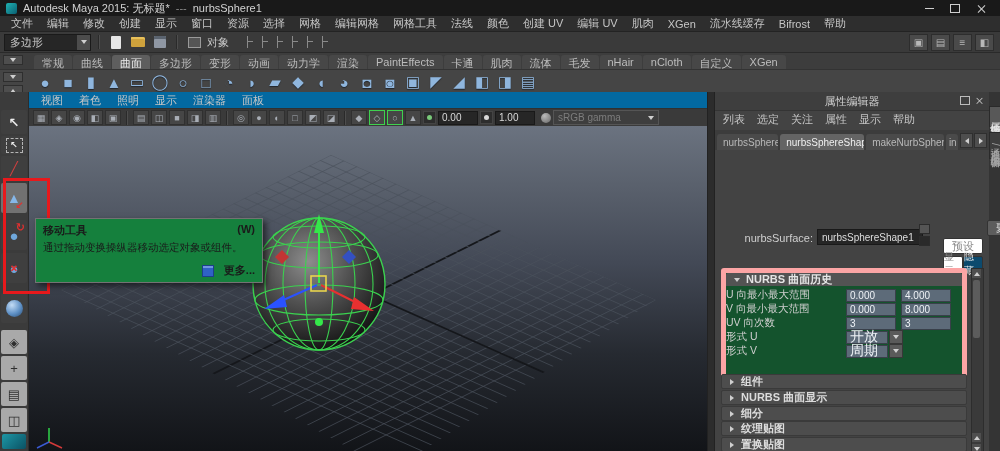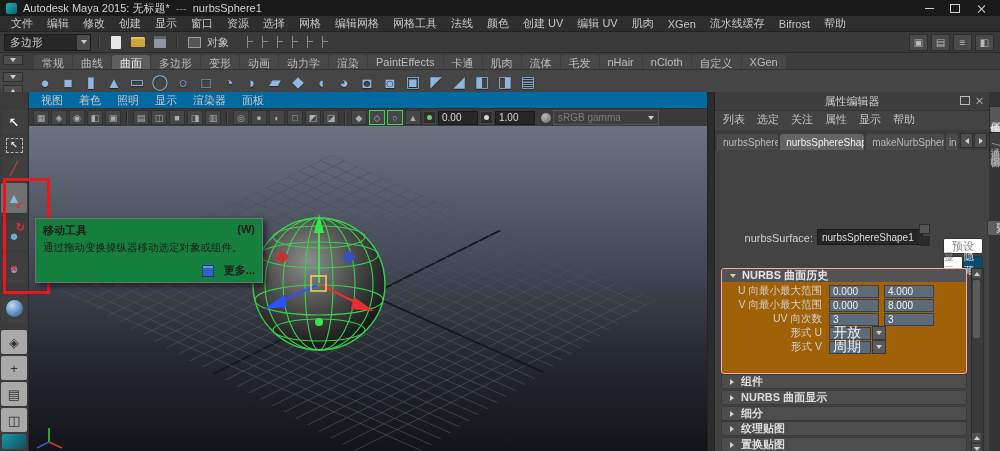--- a/index.html
+++ b/index.html
@@ -90,24 +90,24 @@
   .ae-tab.cut{max-width:14px;padding:0 3px;}
   .tab-scroll{margin-left:auto;display:flex;gap:1px;margin-bottom:2px;}
   .ts-btn{width:11px;height:13px;background:#4e4e4e;border:1px solid #2f2f2f;display:flex;align-items:center;justify-content:center;}
   .ae-body{position:absolute;top:62px;left:0;right:0;bottom:0;}
   .ae-btn{position:absolute;background:#5d5d5d;color:#dedede;display:flex;align-items:center;justify-content:center;border-radius:2px;border:1px solid #333;}
   .ae-btn.dim{background:#ffffff;color:#898989;}
   .ae-btn.lit{background:#0c4a6e;color:#e8e8e8;}
   .surf-label{position:absolute;left:10px;top:78px;width:88px;text-align:right;color:#cfcfcf;}
   .surf-field{position:absolute;left:102px;top:75px;width:96px;height:14px;background:#262626;border:1px solid #191919;color:#dedede;font-size:10px;padding:0 4px;display:flex;align-items:center;}
   .mini-sq{position:absolute;width:9px;height:8px;background:#555;border:1px solid #2c2c2c;}
-  .sect-frame{position:absolute;left:6px;right:22px;top:114px;height:104px;border:1px solid #fca5a5;border-radius:3px;background:#a16207;}
+  .sect-frame{position:absolute;left:6px;right:22px;top:114px;height:104px;border:5px solid #fca5a5;border-radius:3px;background:#14532d;}
   .sect-head{height:13px;background:#535353;border-radius:2px 2px 0 0;display:flex;align-items:center;gap:6px;padding-left:8px;color:#e4e4e4;font-weight:bold;}
   .hist-row{height:14px;display:flex;align-items:center;}
-  .hist-label{width:100px;text-align:right;margin-right:7px;color:#cfcfcf;font-size:10.5px;white-space:nowrap;}
+  .hist-label{width:100px;text-align:left;margin-right:20px;color:#cfcfcf;font-size:10.5px;white-space:nowrap;}
   .hist-field{width:42px;height:11px;background:#5d6b79;border:1px solid #39404a;color:#eef2f6;font-size:10px;padding:0 3px;margin-right:5px;display:flex;align-items:center;}
   .dd-val{width:34px;height:11px;background:#5d6b79;border:1px solid #39404a;color:#eef2f6;font-size:14px;padding:0 3px;display:flex;align-items:center;}
   .dd-btn{width:12px;height:12px;background:#5a5a5a;border:1px solid #383838;display:flex;align-items:center;justify-content:center;margin-left:1px;}
   .coll-bar{position:absolute;left:6px;right:22px;height:13px;background:#4d4d4d;border:1px solid #3a3a3a;border-radius:2px;display:flex;align-items:center;gap:7px;padding-left:8px;color:#dcdcdc;font-weight:bold;}
   .sbar{position:absolute;right:5px;width:11px;background:#3a3a3a;border:1px solid #2d2d2d;}
   .sb-btn{position:absolute;left:0;width:9px;height:9px;background:#4f4f4f;display:flex;align-items:center;justify-content:center;}
   .sb-thumb{position:absolute;left:1px;width:7px;background:#5c5c5c;border-radius:2px;}
   
   .side-strip{width:14px;background:#343434;flex:none;display:flex;flex-direction:column;align-items:center;padding-top:14px;gap:5px;}
   .side-tab{writing-mode:vertical-rl;font-size:10px;color:#a6a6a6;background:#3e3e3e;border:1px solid #2a2a2a;width:12px;padding:7px 0;text-align:center;letter-spacing:1px;}

